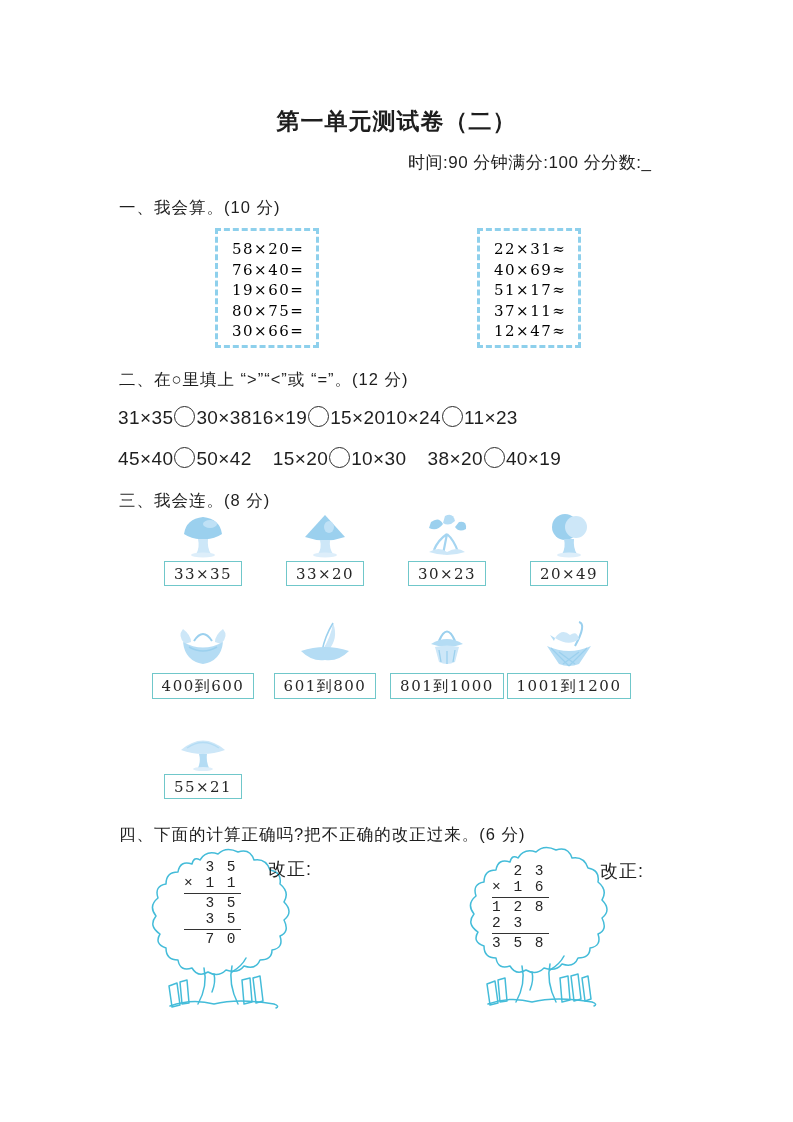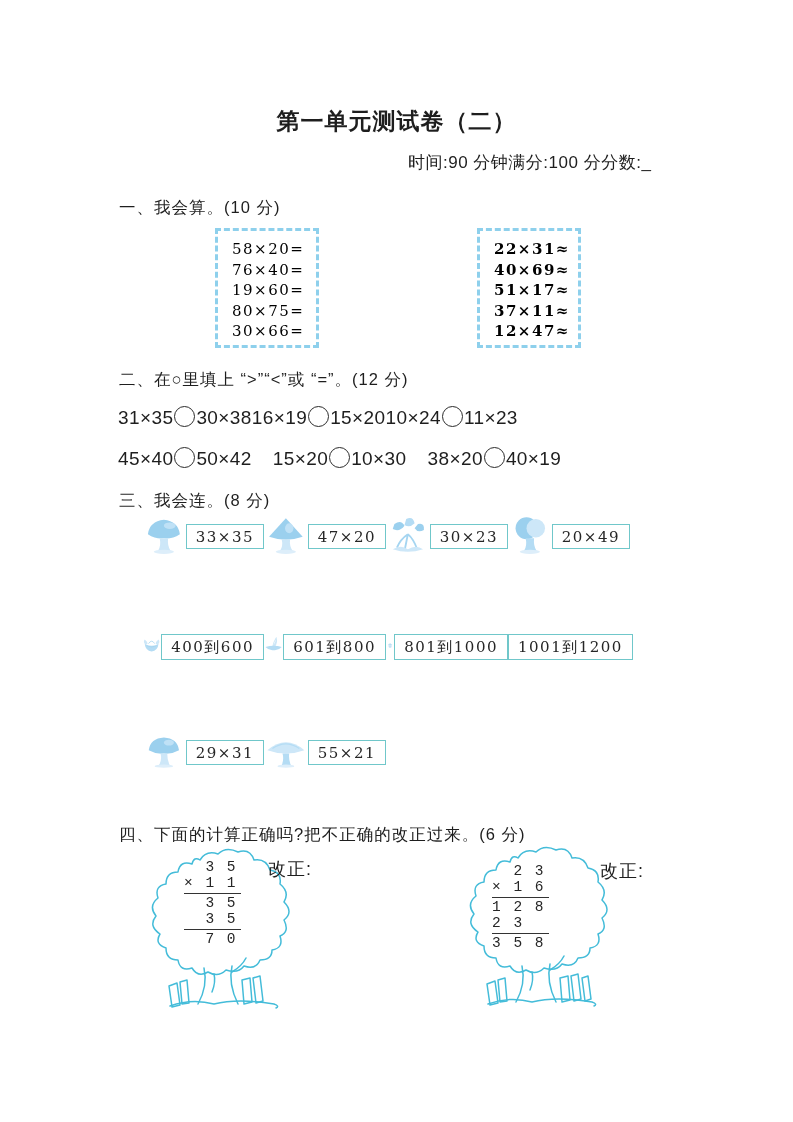--- a/index.html
+++ b/index.html
@@ -14,38 +14,38 @@
   }
   .doc-meta{position:absolute;top:151px;left:408px;font-size:17px;letter-spacing:.5px;}
   
   .sec-head{position:absolute;left:119px;font-size:16.5px;letter-spacing:1px;white-space:nowrap;}
   #s1-head{top:197px;} #s2-head{top:369px;} #s3-head{top:490px;} #s4-head{top:824px;}
   
   .calc-box{
     position:absolute;top:228px;width:84px;height:101px;
     border:3px dashed #8ed0ec;padding:8px 0 5px 14px;background:#fff;
   }
-  #calc-box-left{left:215px;} #calc-box-right{left:477px;font-weight:bold;}
+  #calc-box-left{left:215px;} #calc-box-right{left:477px;}
   .calc-box .prob{
     font-family:"DejaVu Serif",serif;font-size:15px;line-height:20.6px;
     letter-spacing:1.5px;white-space:nowrap;color:#000000;
   }
   
   .cmp-row{position:absolute;left:118px;font-size:19px;letter-spacing:.4px;white-space:nowrap;text-align:center;}
   #cmp-row-1{top:406px;} #cmp-row-2{top:447px;}
   .cmp-pair{display:inline-block;}
   #cmp-row-2 .cmp-pair{margin-right:21px;}
   .cmp-circle{
     display:inline-block;width:19px;height:19px;border:1.6px solid #2b2b2b;
     border-radius:50%;vertical-align:-3px;margin:0 1px;background:#fff;
   }
   
   .match-row{position:absolute;left:142px;width:500px;display:flex;}
   #match-row-1{top:512px;} #match-row-2{top:620px;} #match-row-3{top:731px;}
-  .match-col{width:122px;display:flex;flex-direction:row;align-items:center;}
+  .match-col{width:122px;display:flex;flex-direction:column;align-items:center;}
   .match-icon{display:block;}
   .match-label{
     margin-top:3px;border:1.5px solid #70c7ca;background:#fff;
     padding:3px 9px 2px;font-family:"DejaVu Serif",serif;font-size:15px;
     letter-spacing:1.5px;white-space:nowrap;color:#262626;
   }
   
   .tree{position:absolute;width:152px;height:166px;}
   #tree-1{left:142px;top:846px;} #tree-2{left:460px;top:844px;}
   .vcalc{
@@ -107,21 +107,21 @@
       </svg>
       <div class="match-label">33×35</div>
     </div>
     <div class="match-col">
       <svg class="match-icon" width="52" height="46" viewBox="0 0 52 46">
         <path d="M26 3 L46 25 Q26 32 6 25 Z" fill="#9bd0ee"></path>
         <ellipse cx="30" cy="15" rx="5" ry="6" fill="#c3e2f6" opacity=".9"></ellipse>
         <path d="M21 28 Q23 36 19 42 L34 42 Q30 36 31 28 Z" fill="#cde7f8"></path>
         <ellipse cx="26" cy="43" rx="12" ry="2.5" fill="#ddeefa"></ellipse>
       </svg>
-      <div class="match-label">47×20</div>
+      <div class="match-label">33×20</div>
     </div>
     <div class="match-col">
       <svg class="match-icon" width="52" height="46" viewBox="0 0 52 46">
         <path d="M26 22 Q24 32 22 42 M26 22 Q33 28 37 40 M26 22 Q17 28 13 38" stroke="#a5d5f1" stroke-width="2.2" fill="none"></path>
         <path d="M10 10 Q18 4 22 12 Q16 20 8 16 Z" fill="#9bd0ee"></path>
         <path d="M24 4 Q32 0 34 9 Q28 15 22 11 Z" fill="#b4dcf4"></path>
         <path d="M38 10 Q46 8 45 17 Q38 21 34 15 Z" fill="#9bd0ee"></path>
         <path d="M8 40 Q18 34 26 40 Q36 34 44 40 Q26 46 8 40 Z" fill="#cde7f8"></path>
       </svg>
       <div class="match-label">30×23</div>
@@ -171,29 +171,20 @@
         <path d="M14 18 Q21 8 29 15 Q36 10 38 19 Q28 27 14 18 Z" fill="#cde7f8"></path>
         <path d="M14 18 L9 15 L13 21 Z" fill="#b4dcf4"></path>
         <path d="M6 26 Q28 36 50 26 L38 44 Q28 48 18 44 Z" fill="#b4dcf4"></path>
         <path d="M10 28 L28 46 M46 28 L28 46 M18 32 L34 44 M38 32 L22 44" stroke="#9bd0ee" stroke-width="1.2" fill="none"></path>
       </svg>
       <div class="match-label">1001到1200</div>
     </div>
   </div>
 
   <div class="match-row" id="match-row-3">
-    <div class="match-col">
-      <svg class="match-icon" width="52" height="40" viewBox="0 0 52 40">
-        <path d="M8 19 Q10 5 26 4 Q42 5 44 19 Q35 24 26 23 Q17 24 8 19 Z" fill="#9bd0ee"></path>
-        <ellipse cx="32" cy="10" rx="6" ry="3.5" fill="#c3e2f6" opacity=".9"></ellipse>
-        <path d="M22 23 Q24 31 20 37 L33 37 Q30 31 30 23 Z" fill="#cde7f8"></path>
-        <ellipse cx="26" cy="38" rx="11" ry="2" fill="#ddeefa"></ellipse>
-      </svg>
-      <div class="match-label">29×31</div>
-    </div>
     <div class="match-col">
       <svg class="match-icon" width="52" height="40" viewBox="0 0 52 40">
         <path d="M4 19 Q26 0 48 19 Q26 27 4 19 Z" fill="#cde7f8"></path>
         <path d="M10 17 Q26 6 42 17" stroke="#b4dcf4" stroke-width="1.5" fill="none"></path>
         <path d="M22 23 Q24 30 21 37 L32 37 Q29 30 30 23 Z" fill="#b4dcf4"></path>
         <ellipse cx="26" cy="38" rx="10" ry="2" fill="#ddeefa"></ellipse>
       </svg>
       <div class="match-label">55×21</div>
     </div>
   </div>

